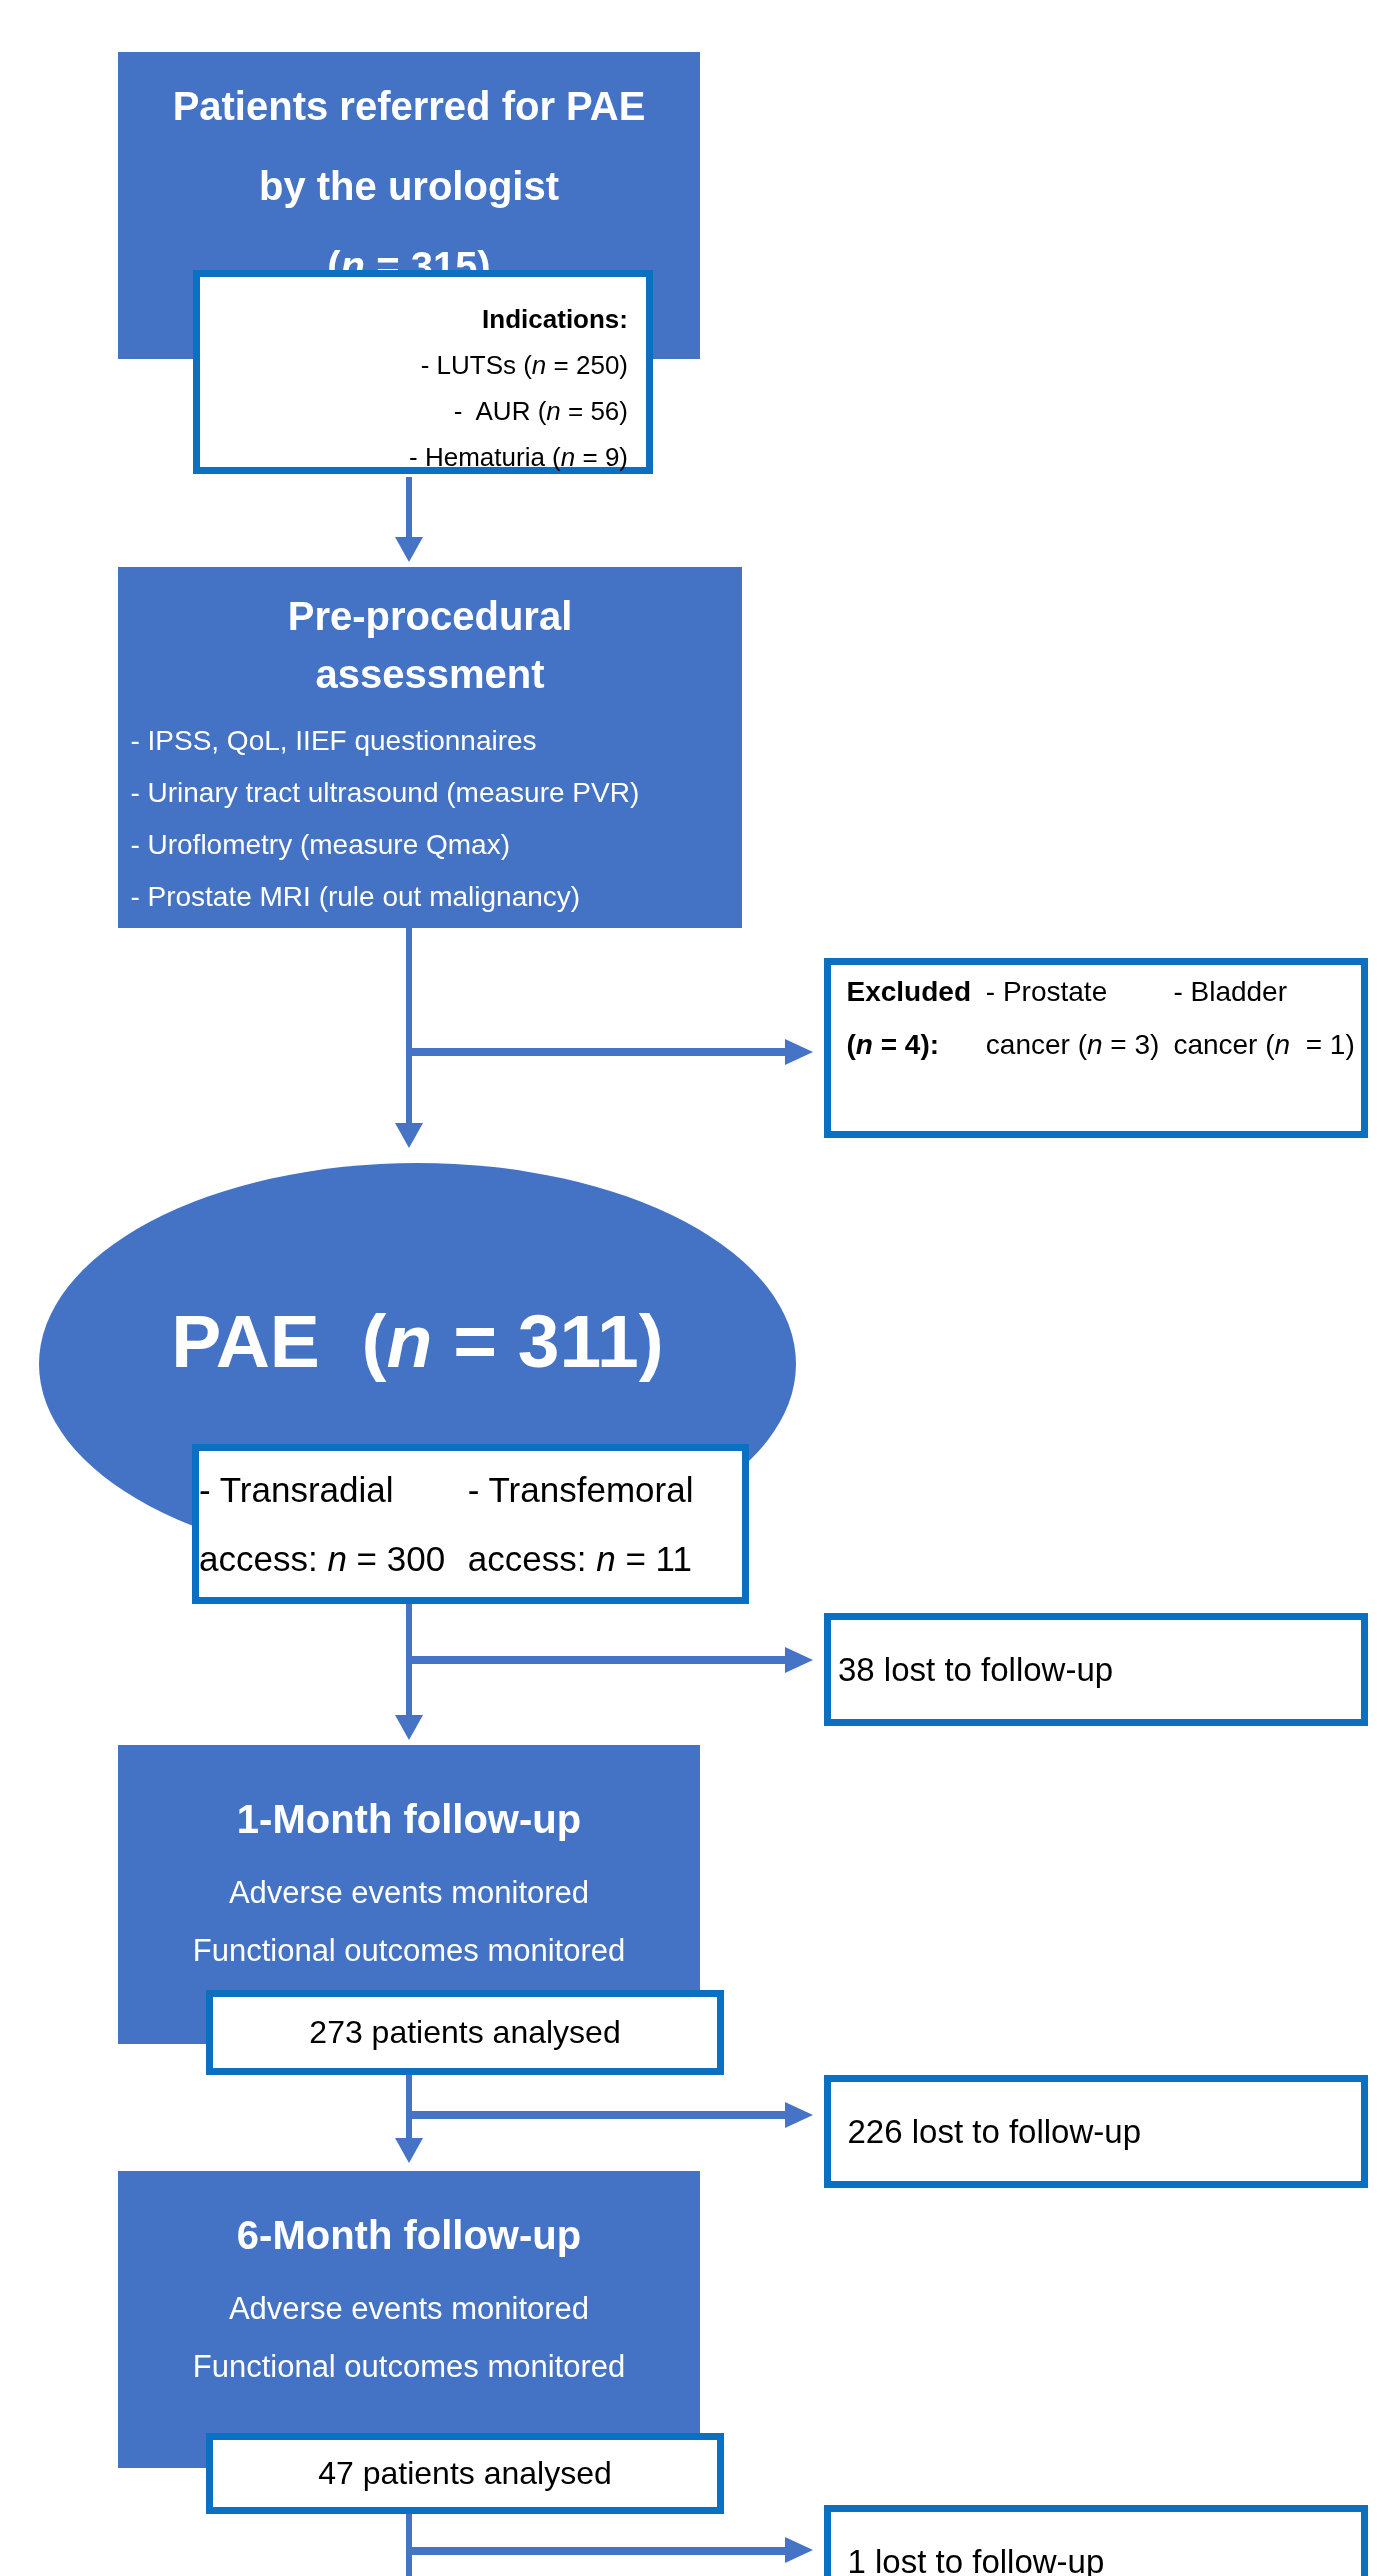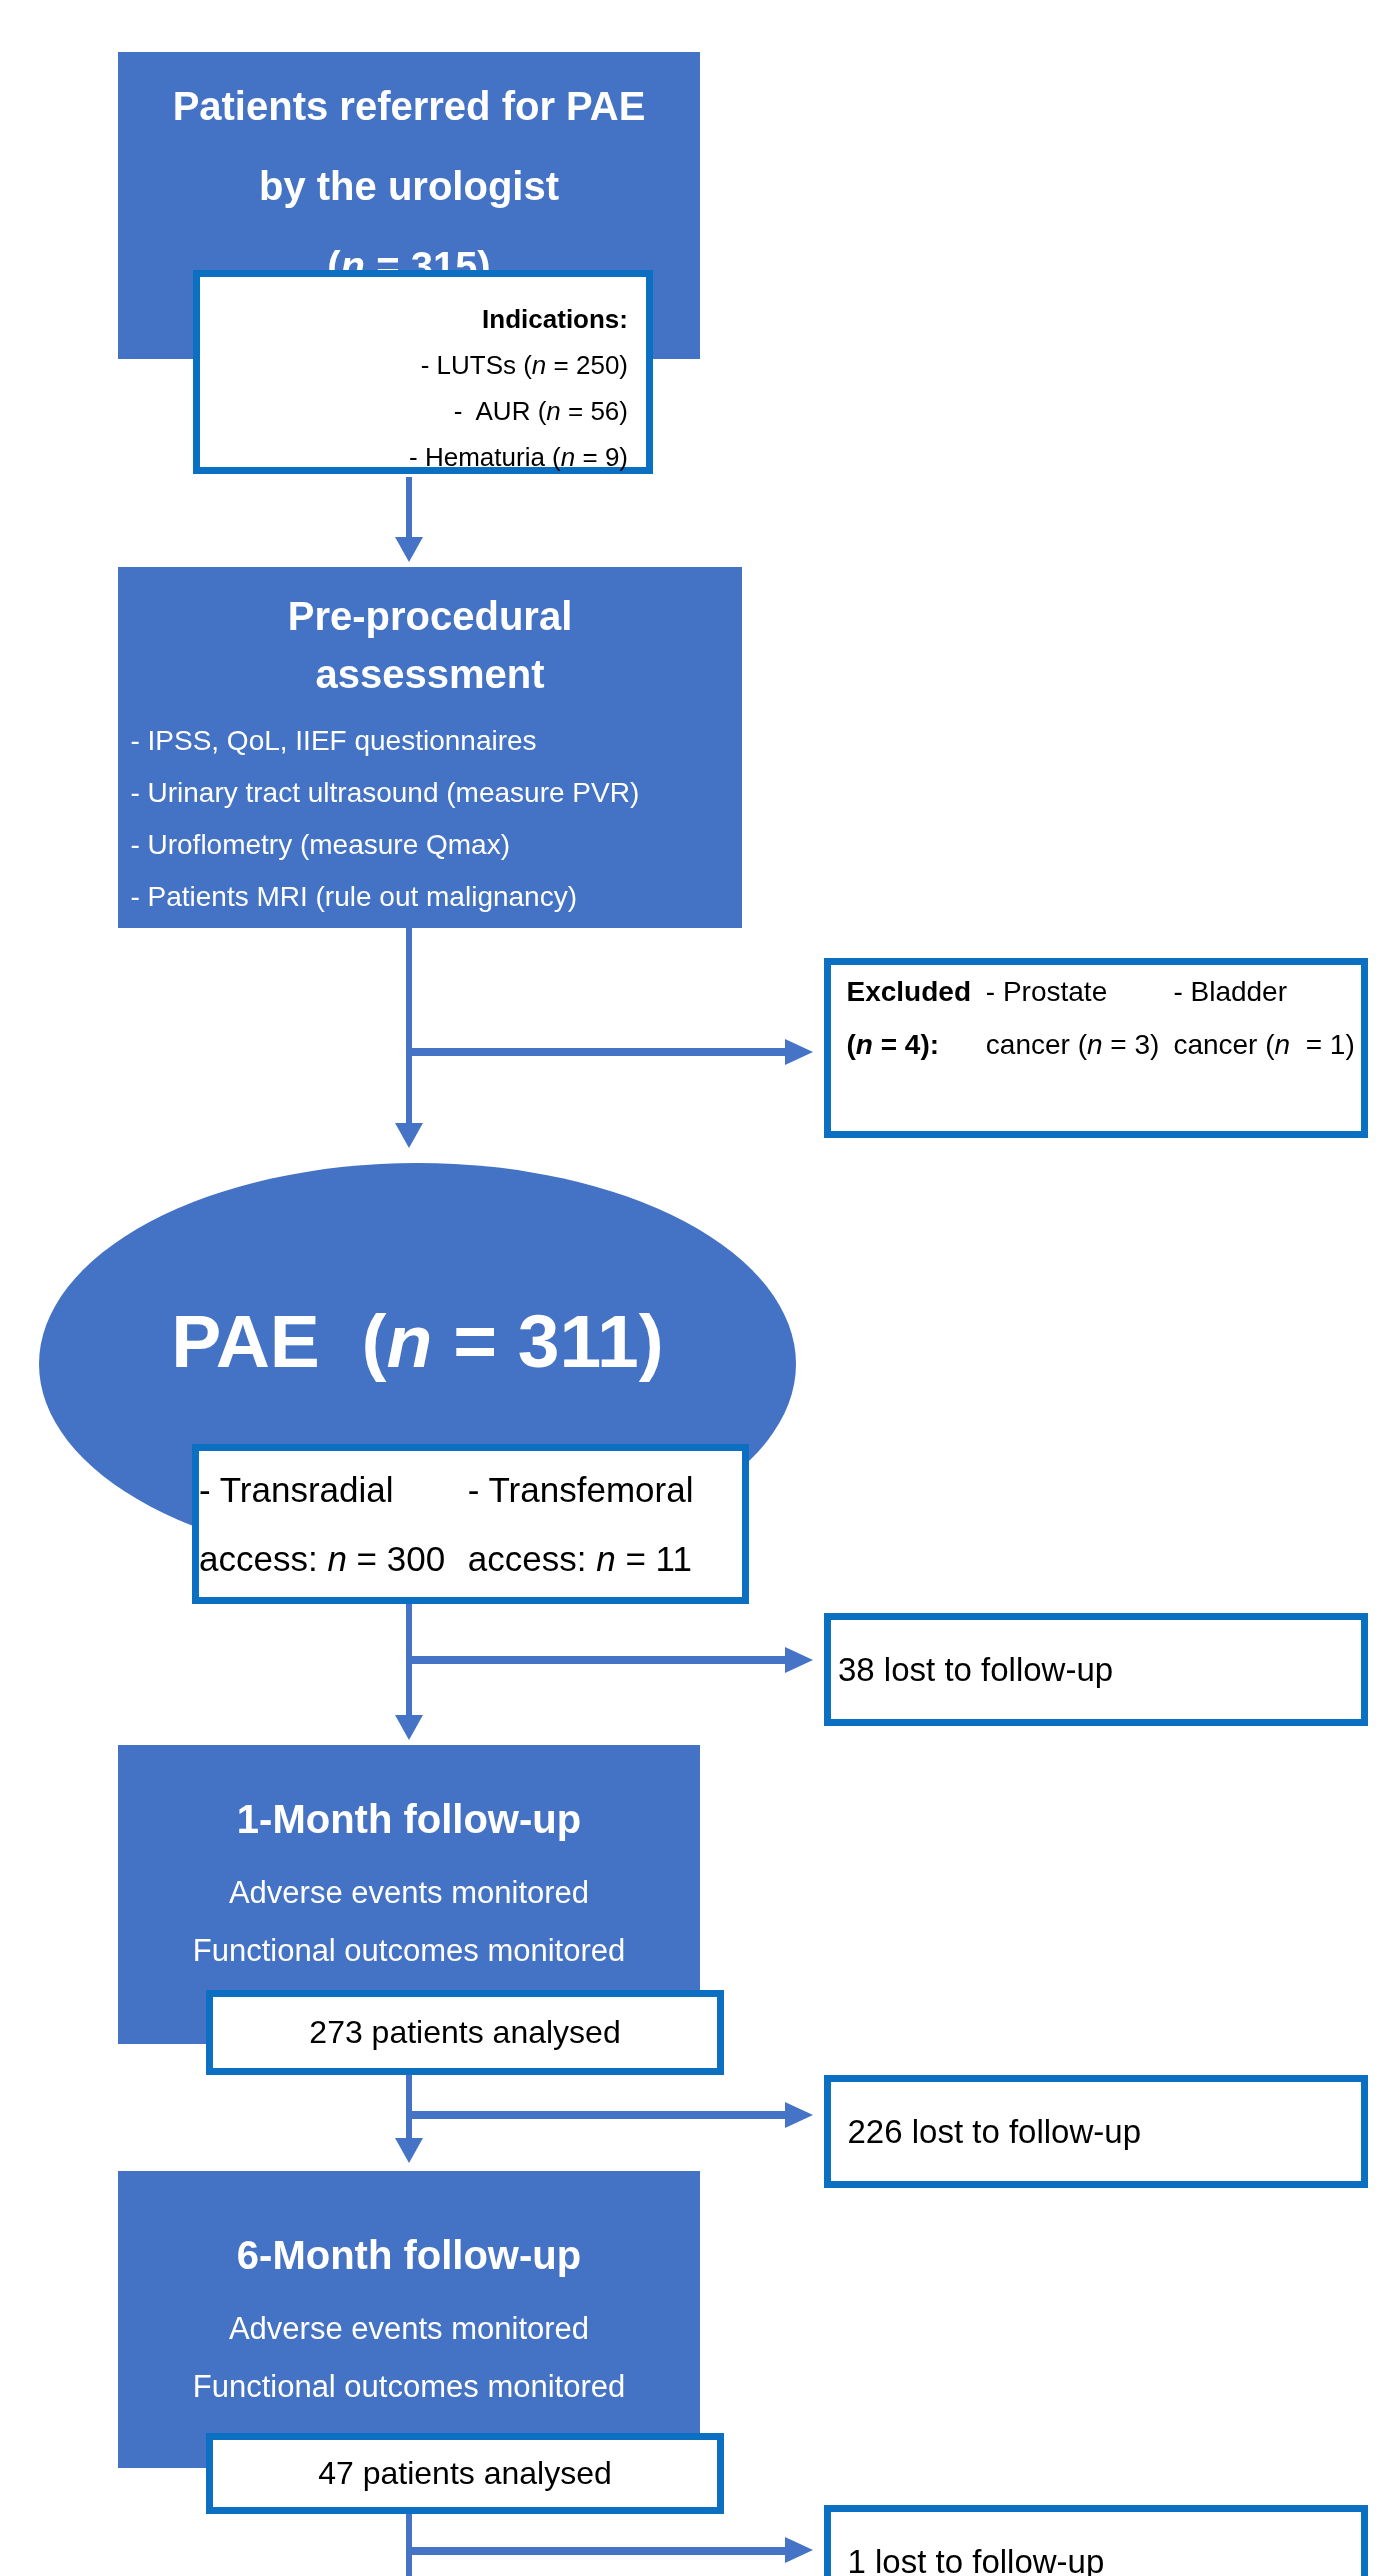--- a/index.html
+++ b/index.html
@@ -60,21 +60,21 @@
   #preproc .title{text-align:center;font-size:40px;font-weight:bold;line-height:58px;}
   #preproc .bullets{margin-top:12.4px;padding-left:12.4px;padding-right:4.1px;font-size:28px;line-height:52px;text-align:left;}
   #excluded{left:824px;top:958px;width:544px;height:180px;display:flex;justify-content:center;padding-left:15.5px;font-size:28px;line-height:53px;}
   #pae-ellipse{left:39px;top:1163px;width:757px;height:402px;}
   #pae-ellipse .label{font-size:75px;font-weight:bold;color:#ffffff;margin-bottom:46px;}
   #access{left:192px;top:1444px;width:557px;height:160px;display:flex;flex-direction:row;justify-content:center;align-items:center;font-size:35px;line-height:69px;}
   #lost38{left:824px;top:1613px;width:544px;height:113px;display:flex;align-items:center;padding-left:7px;font-size:33px;}
   #month1{left:118px;top:1745px;width:582px;height:299px;text-align:center;padding-top:45px;}
   #an273{left:206px;top:1990px;width:518px;height:85px;display:flex;align-items:center;justify-content:center;font-size:32px;}
   #lost226{left:824px;top:2075px;width:544px;height:113px;display:flex;align-items:center;padding-left:16.5px;font-size:33px;}
-  #month6{left:118px;top:2171px;width:582px;height:297px;text-align:center;padding-top:55px;}
+  #month6{left:118px;top:2171px;width:582px;height:297px;text-align:center;padding-top:35px;}
   #an47{left:206px;top:2433px;width:518px;height:81px;display:flex;align-items:center;justify-content:center;font-size:32px;}
   #lost1{left:824px;top:2505px;width:544px;height:114px;display:flex;align-items:center;padding-left:16.5px;font-size:33px;}
   .fu-title{font-size:40px;font-weight:bold;line-height:58px;margin-bottom:15.5px;}
   .fu-line{font-size:31px;line-height:58px;}
   
   #arrow1{left:406px;top:477px;height:61px;}
   #arrow1-head{left:395px;top:537px;}
   #b1v{left:406px;top:927px;height:196px;}
   #b1v-head{left:395px;top:1123px;}
   #b1h{left:410px;top:1048px;width:376px;}
@@ -115,21 +115,21 @@
 
   <div class="bluebox" id="preproc">
     <div class="title">
       <div class="pre">Pre-procedural</div>
       <div class="pre">assessment</div>
     </div>
     <div class="bullets">
       <div class="pre">- IPSS, QoL, IIEF questionnaires</div>
       <div class="pre">- Urinary tract ultrasound (measure PVR)</div>
       <div class="pre">- Uroflometry (measure Qmax)</div>
-      <div class="pre">- Patients MRI (rule out malignancy)</div>
+      <div class="pre">- Prostate MRI (rule out malignancy)</div>
     </div>
   </div>
 
   <div class="vline" id="b1v"></div>
   <div class="head-down" id="b1v-head"></div>
   <div class="hline" id="b1h"></div>
   <div class="head-right" id="b1h-head"></div>
 
   <div class="whitebox" id="excluded">
     <div class="pre bold">Excluded (<i>n</i> = 4):</div>

